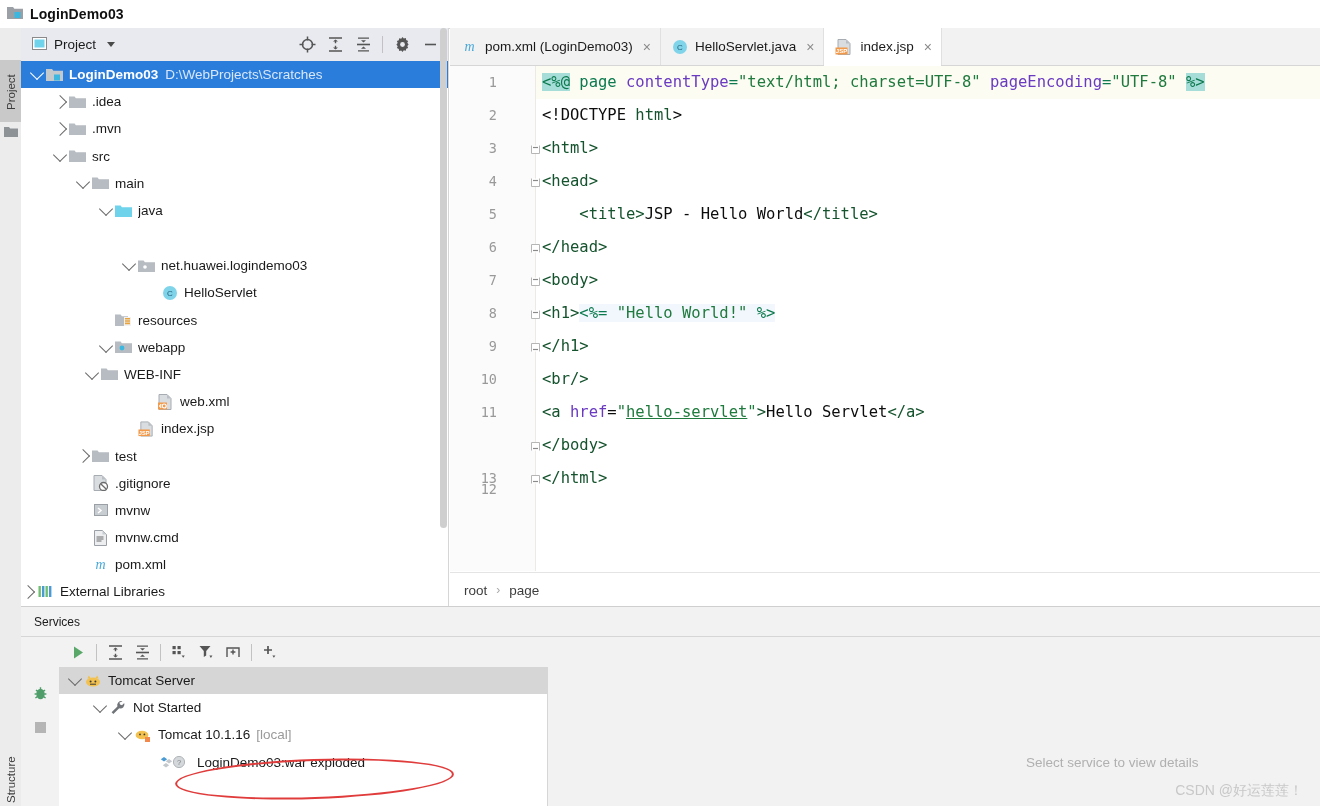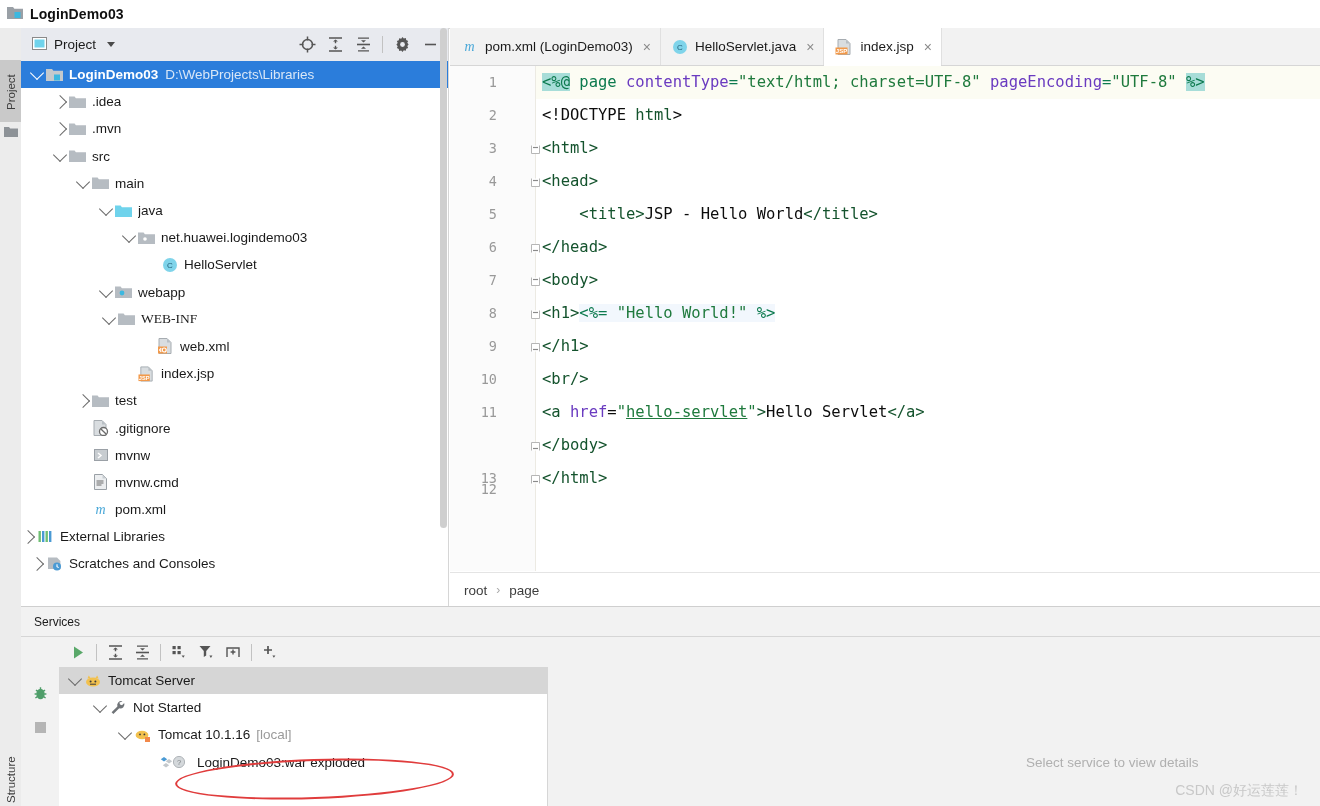--- a/index.html
+++ b/index.html
@@ -193,21 +193,21 @@
           <span class="arrow">
             <span class="chev down"></span>
           </span>
           <span class="ico">
             <svg width="17" height="14" viewBox="0 0 17 14">
               <path d="M0 1h6l1.4 1.8H17V13H0z" fill="#c4c9cd"></path>
               <rect x="8" y="6.5" width="6" height="6" fill="#3cb8e0"></rect>
             </svg>
           </span>
           <span class="lbl">LoginDemo03</span>
-          <span class="sub">D:\WebProjects\Libraries</span>
+          <span class="sub">D:\WebProjects\Scratches</span>
         </div>
         <div class="row" style="padding-left: 32px;">
           <span class="arrow">
             <span class="chev right"></span>
           </span>
           <span class="ico">
             <svg width="17" height="14" viewBox="0 0 17 14">
               <path d="M0 1.5h5.6l1.3 1.7H17V13H0z" fill="#b6bcc2"></path>
             </svg>
           </span>
@@ -250,21 +250,21 @@
           <span class="arrow">
             <span class="chev down"></span>
           </span>
           <span class="ico">
             <svg width="17" height="14" viewBox="0 0 17 14">
               <path d="M0 1.5h5.6l1.3 1.7H17V13H0z" fill="#6fd3ec"></path>
             </svg>
           </span>
           <span class="lbl">java</span>
         </div>
-        <div class="row" style="padding-left: 101px;">
+        <div class="row" style="padding-left: 101px; margin-top: 28px;">
           <span class="arrow">
             <span class="chev down"></span>
           </span>
           <span class="ico">
             <svg width="17" height="14" viewBox="0 0 17 14">
               <path d="M0 1.5h5.6l1.3 1.7H17V13H0z" fill="#b6bcc2"></path>
               <circle cx="7" cy="8" r="1.8" fill="#ffffff"></circle>
             </svg>
           </span>
           <span class="lbl">net.huawei.logindemo03</span>
@@ -273,32 +273,43 @@
           <span class="arrow"></span>
           <span class="ico">
             <svg width="16" height="16" viewBox="0 0 16 16">
               <circle cx="8" cy="8" r="7" fill="#7fd4ea"></circle>
               <text x="8" y="11.2" font-size="8" font-family="Liberation Sans" fill="#1f5b75" text-anchor="middle">C</text>
             </svg>
           </span>
           <span class="lbl">HelloServlet</span>
         </div>
         <div class="row" style="padding-left: 78px;">
+          <span class="arrow"></span>
+          <span class="ico">
+            <svg width="17" height="14" viewBox="0 0 17 14">
+              <path d="M0 1.5h5.6l1.3 1.7H13V13H0z" fill="#b6bcc2"></path>
+              <rect x="9" y="4" width="7" height="9" fill="#f2f2f2"></rect>
+              <path d="M10 5.5h5M10 7.2h5M10 8.9h5M10 10.6h5" stroke="#e8a33d" stroke-width="1.2"></path>
+            </svg>
+          </span>
+          <span class="lbl">resources</span>
+        </div>
+        <div class="row" style="padding-left: 78px;">
           <span class="arrow">
             <span class="chev down"></span>
           </span>
           <span class="ico">
             <svg width="17" height="14" viewBox="0 0 17 14">
               <path d="M0 1.5h5.6l1.3 1.7H17V13H0z" fill="#b6bcc2"></path>
               <circle cx="7" cy="8" r="2.4" fill="#3cb8e0"></circle>
             </svg>
           </span>
           <span class="lbl">webapp</span>
         </div>
-        <div class="row" style="padding-left: 81px; font-family: Liberation Serif, serif;">
+        <div class="row" style="padding-left: 64px;">
           <span class="arrow">
             <span class="chev down"></span>
           </span>
           <span class="ico">
             <svg width="17" height="14" viewBox="0 0 17 14">
               <path d="M0 1.5h5.6l1.3 1.7H17V13H0z" fill="#b6bcc2"></path>
             </svg>
           </span>
           <span class="lbl">WEB-INF</span>
         </div>

